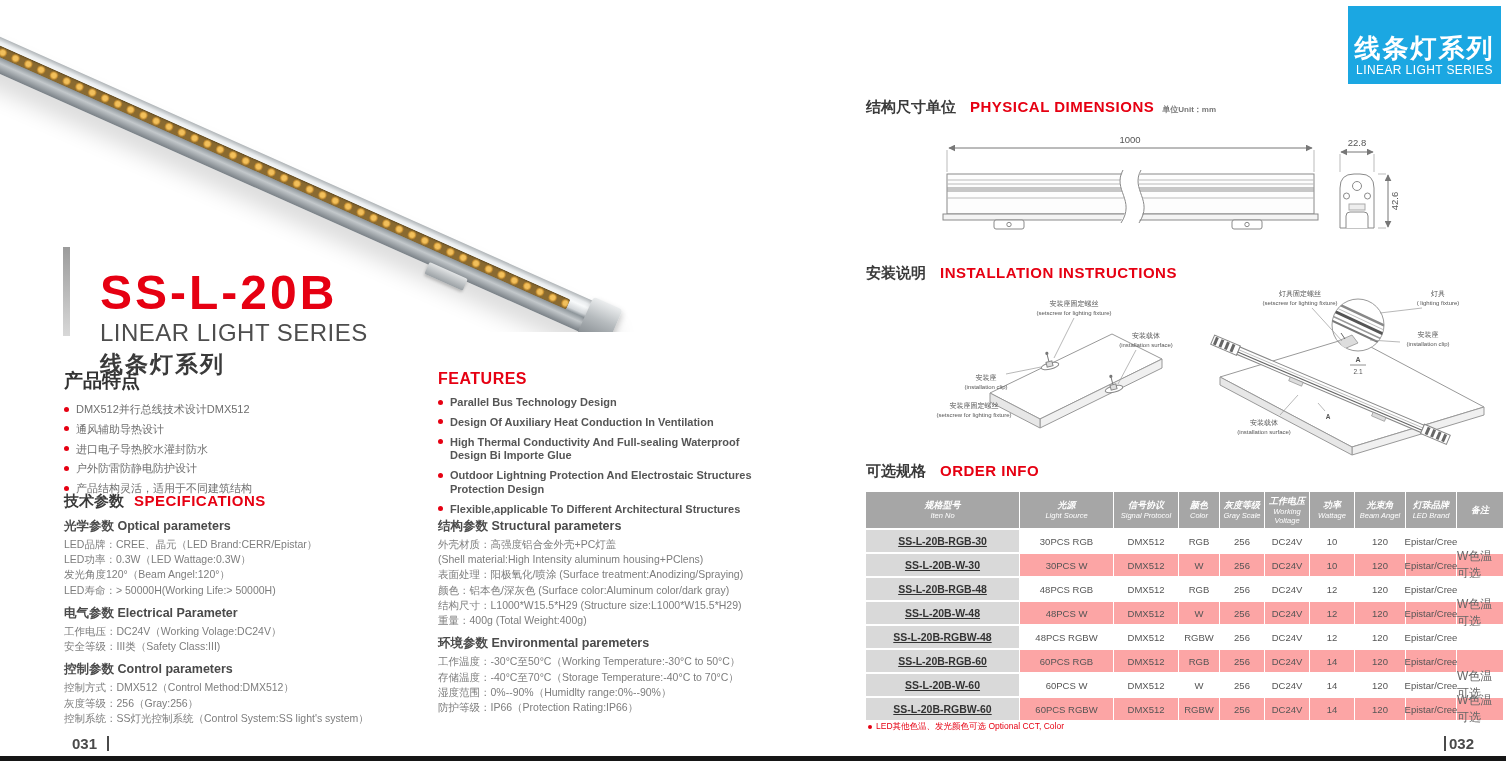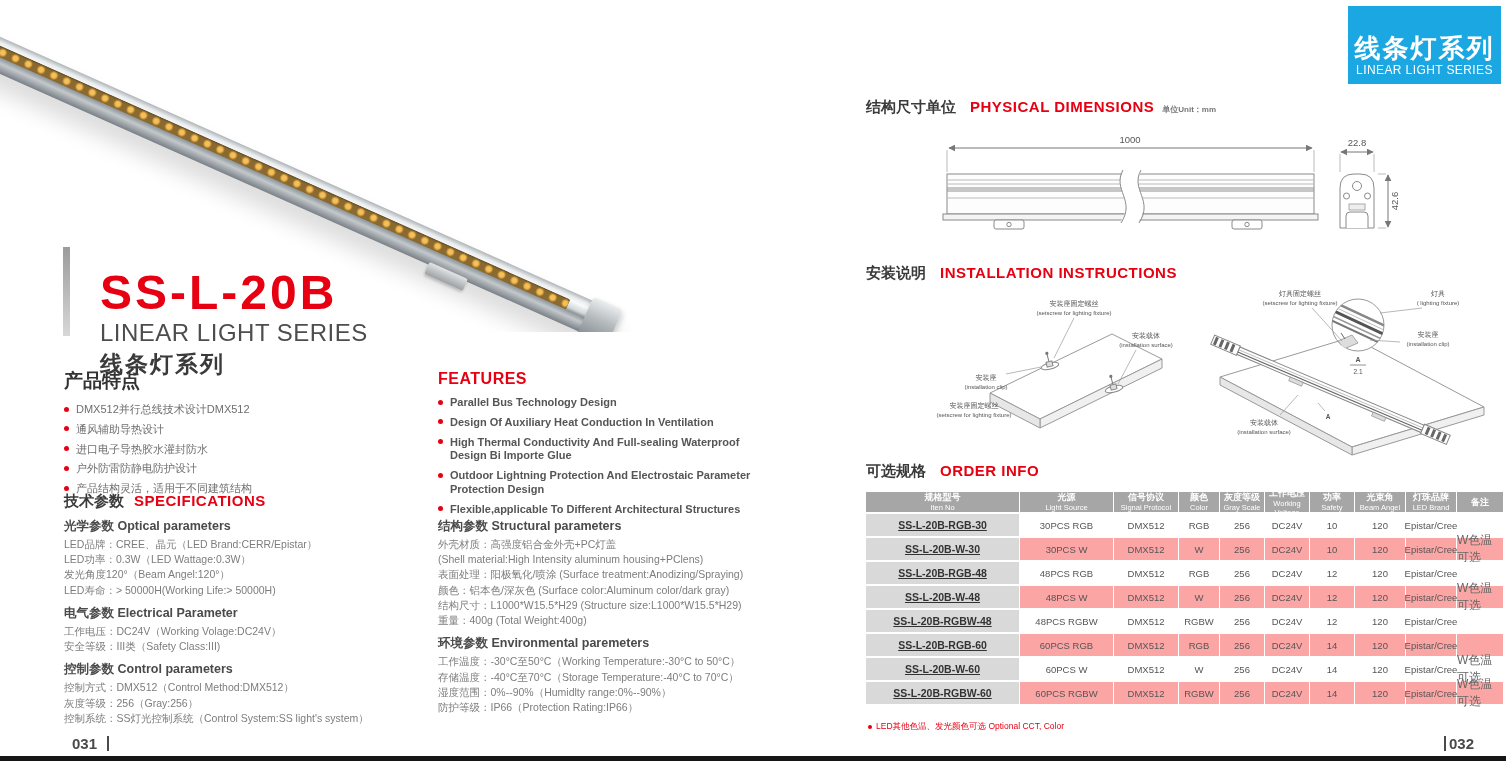--- a/index.html
+++ b/index.html
@@ -60,22 +60,22 @@
   .sec-head .en{color:#e60012;margin-left:14px;letter-spacing:.5px;}
   .sec-head .unit{font-size:8px;color:#777;font-weight:bold;margin-left:8px;}
 
   svg text{font-family:"Liberation Sans","DejaVu Sans",sans-serif;}
   .drawing{position:absolute;}
 
   
   .order-table{position:absolute;left:866px;top:492px;width:637px;
                --cols:153px 93px 64px 40px 44px 44px 44px 50px 50px 46px;}
   .ot-head,.ot-row{display:grid;grid-template-columns:var(--cols);gap:1px;margin-bottom:2px;}
-  .ot-hcell{background:#a6a6a6;color:#fff;height:20px;display:flex;flex-direction:column;
-            justify-content:center;align-items:center;text-align:center;}
+  .ot-hcell{background:#a6a6a6;color:#fff;height:36px;display:flex;flex-direction:column;
+            justify-content:center;align-items:center;text-align:center;font-style:italic;}
   .hcn{font-size:9px;font-weight:bold;}
   .hen{font-size:7.5px;line-height:1.08;}
   .ot-cell{height:22px;display:flex;align-items:center;justify-content:center;font-size:9.5px;color:#555;background:#fff;}
   .ot-row.alt .ot-cell:not(.c0){background:#fca5a5;}
   .ot-row .ot-cell.c0{background:#d9d9d9;font-weight:bold;font-size:10.5px;color:#333;text-decoration:underline;}
   .ot-cell.c9{font-size:12px;color:#666;}
   .footnote{position:absolute;left:868px;top:721px;font-size:8.5px;color:#e60012;display:flex;align-items:center;gap:4px;}
   .footnote .dot{width:4px;height:4px;border-radius:50%;background:#e60012;flex:0 0 auto;}
 
   
@@ -115,21 +115,21 @@
         <div class="bullet-item"><span class="dot"></span><span class="btxt">产品结构灵活，适用于不同建筑结构</span></div>
       </div>
   </div>
 
   <div class="features-en">
     <div class="ftitle">FEATURES</div>
     <div>
         <div class="bullet-item"><span class="dot"></span><span class="btxt">Parallel Bus Technology Design</span></div>
         <div class="bullet-item"><span class="dot"></span><span class="btxt">Design Of Auxiliary Heat Conduction In Ventilation</span></div>
         <div class="bullet-item"><span class="dot"></span><span class="btxt">High Thermal Conductivity And Full-sealing Waterproof Design Bi Importe Glue</span></div>
-        <div class="bullet-item"><span class="dot"></span><span class="btxt">Outdoor Lightning Protection And Electrostaic Parameter Protection Design</span></div>
+        <div class="bullet-item"><span class="dot"></span><span class="btxt">Outdoor Lightning Protection And Electrostaic Structures Protection Design</span></div>
         <div class="bullet-item"><span class="dot"></span><span class="btxt">Flexible,applicable To Different Architectural Structures</span></div>
       </div>
   </div>
 
   <div class="spec-header">
     <span class="cn">技术参数</span><span class="en">SPECIFICATIONS</span>
   </div>
   <div class="spec-col left">
       <div class="spec-group">
         <div class="spec-group-title">光学参数  Optical parameters</div>
@@ -346,21 +346,21 @@
         <div class="ot-hcell">
           <div class="hcn">灰度等级</div>
           <div class="hen">Gray Scale</div>
         </div>
         <div class="ot-hcell">
           <div class="hcn">工作电压</div>
           <div class="hen">Working Voltage</div>
         </div>
         <div class="ot-hcell">
           <div class="hcn">功率</div>
-          <div class="hen">Safety</div>
+          <div class="hen">Wattage</div>
         </div>
         <div class="ot-hcell">
           <div class="hcn">光束角</div>
           <div class="hen">Beam Angel</div>
         </div>
         <div class="ot-hcell">
           <div class="hcn">灯珠品牌</div>
           <div class="hen">LED Brand</div>
         </div>
         <div class="ot-hcell">

